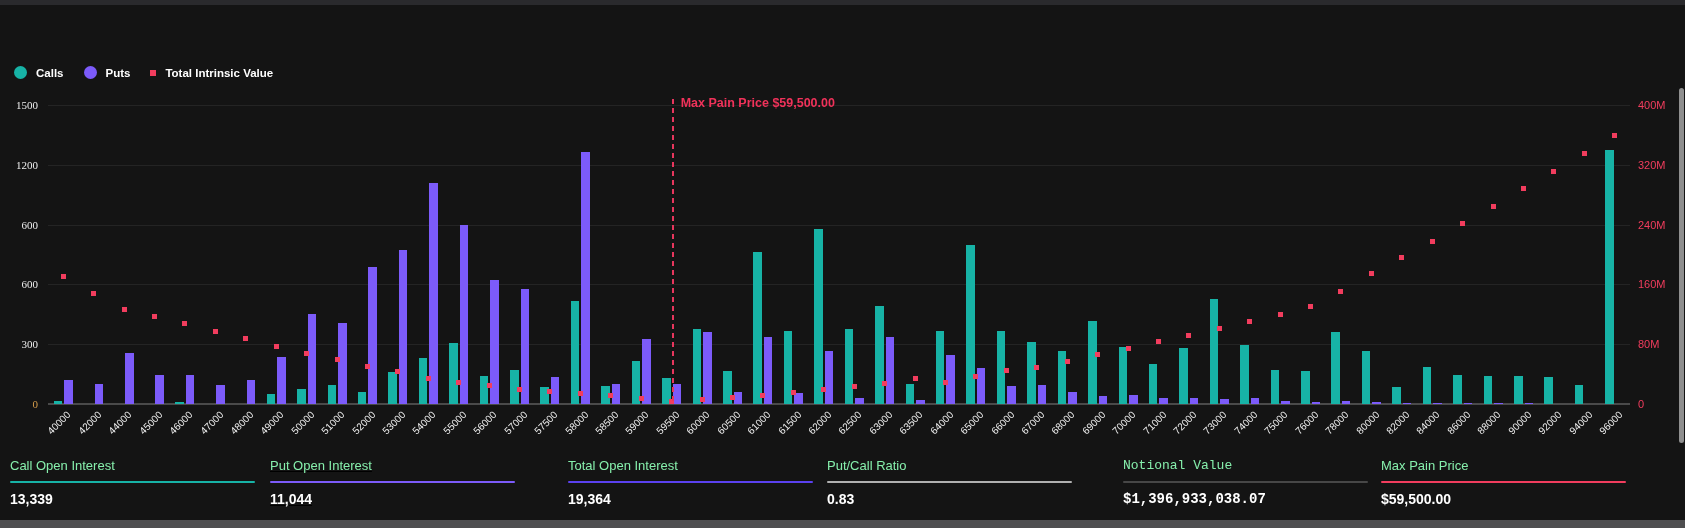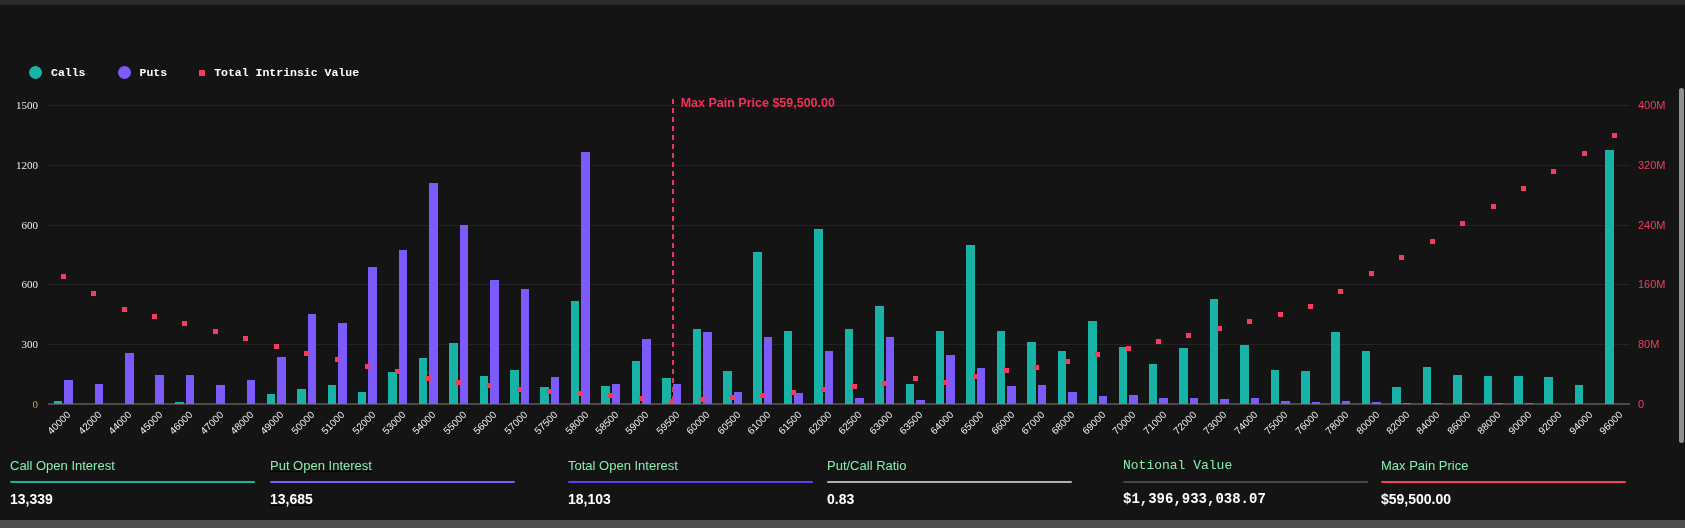--- a/index.html
+++ b/index.html
@@ -14,21 +14,21 @@
   .title { position:absolute; left:10px; top:16px; font-size:13.5px; font-weight:500; color:#ffffff; letter-spacing:.2px; }
   .date-btn { position:absolute; right:55px; top:8px; height:27px; min-width:118px; background:#2d2d2d; border-radius:4px;
     display:flex; align-items:center; justify-content:space-between; padding:0 12px; cursor:pointer; }
   .date-btn span.lbl { color:#fff; font-size:12.5px; font-weight:700; }
   .chev { width:8px; height:8px; border-right:2px solid #e9e9e9; border-bottom:2px solid #e9e9e9;
     transform:rotate(45deg) translate(-2px,-2px); margin-left:14px; }
   .kebab { position:absolute; right:18px; top:10px; width:18px; height:24px; display:flex; flex-direction:column;
     align-items:center; justify-content:center; gap:3px; cursor:pointer; }
   .kebab i { width:3.5px; height:3.5px; border-radius:50%; background:#f0f0f0; }
 
-  .legend { position:absolute; top:66px; left:29px; display:flex; align-items:center; gap:32px;font-family:Liberation Mono, monospace; }
+  .legend { position:absolute; top:66px; left:14px; display:flex; align-items:center; gap:20px; }
   .legend .item { display:flex; align-items:center; gap:9px; }
   .legend .dot { width:13px; height:13px; border-radius:50%; }
   .legend .sq { width:6px; height:6px; }
   .legend .txt { color:#ffffff; font-size:11.5px; font-weight:700; }
 
   .gridline { position:absolute; height:1px; background:#242424; }
   .axisline { position:absolute; height:2px; background:#4a4a4a; }
   .ytick-left { position:absolute; left:2px; width:36px; text-align:right; font-size:11px; color:#ececec;font-family:Liberation Serif, serif; }
   .ytick-left.zero { color:#d69c4a; }
   .ytick-right { position:absolute; left:1638px; font-size:11px; font-weight:400; color:#f23d5e; }
@@ -295,26 +295,26 @@
 
   <div class="stats">
     <div class="stat" style="left:10px;  top:458px;">
       <div class="slabel">Call Open Interest</div>
       <div class="sline" style="background: rgb(23, 179, 166);"></div>
       <div class="svalue">13,339</div>
     </div>
     <div class="stat" style="left:270px; top:458px;text-decoration:underline;">
       <div class="slabel">Put Open Interest</div>
       <div class="sline" style="background: rgb(124, 91, 250);"></div>
-      <div class="svalue">13,685</div>
+      <div class="svalue">11,044</div>
     </div>
     <div class="stat" style="left:568px; top:458px;">
       <div class="slabel">Total Open Interest</div>
       <div class="sline" style="background: rgb(91, 65, 240);"></div>
-      <div class="svalue">18,103</div>
+      <div class="svalue">19,364</div>
     </div>
     <div class="stat" style="left:827px; top:458px;">
       <div class="slabel">Put/Call Ratio</div>
       <div class="sline" style="background: rgb(176, 176, 176);"></div>
       <div class="svalue">0.83</div>
     </div>
     <div class="stat" style="left:1123px; top:458px;font-family:Liberation Mono, monospace;">
       <div class="slabel">Notional Value</div>
       <div class="sline" style="background: rgb(71, 71, 71);"></div>
       <div class="svalue">$1,396,933,038.07</div>

